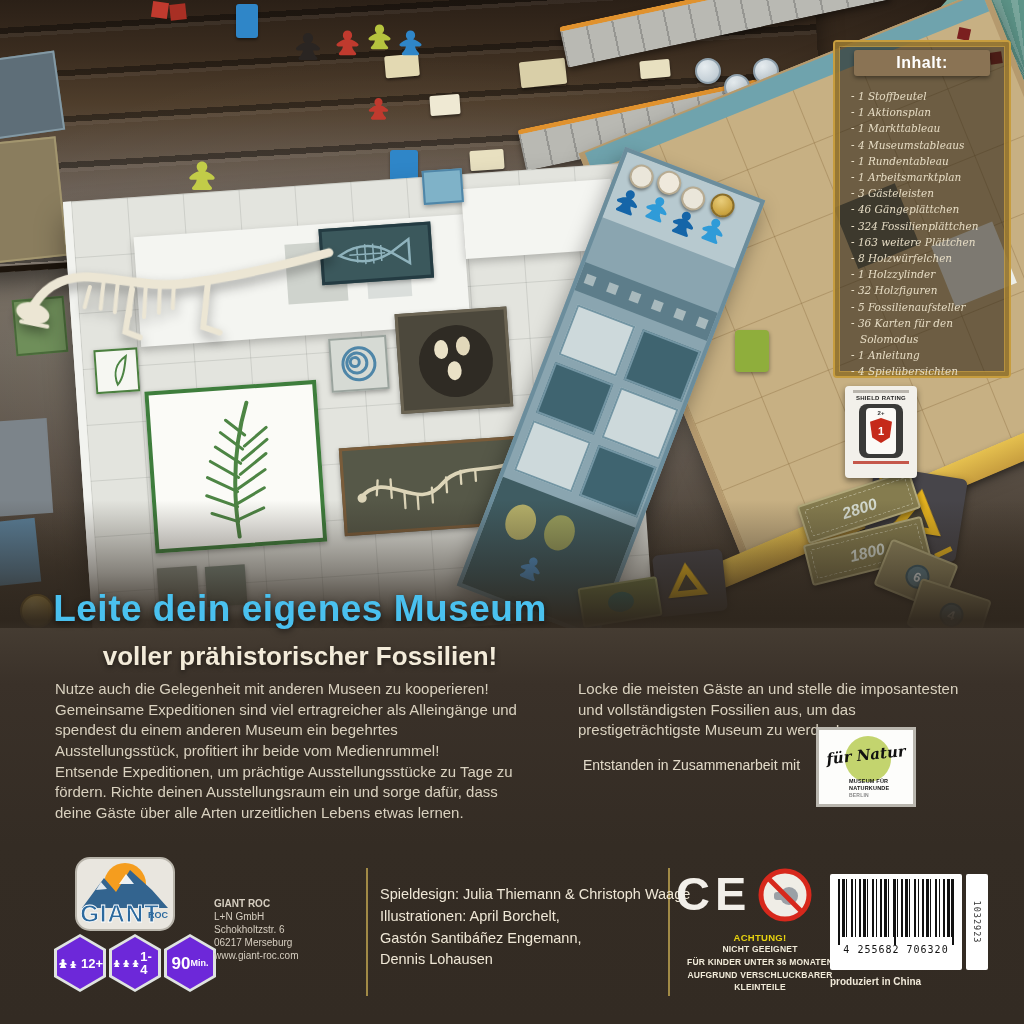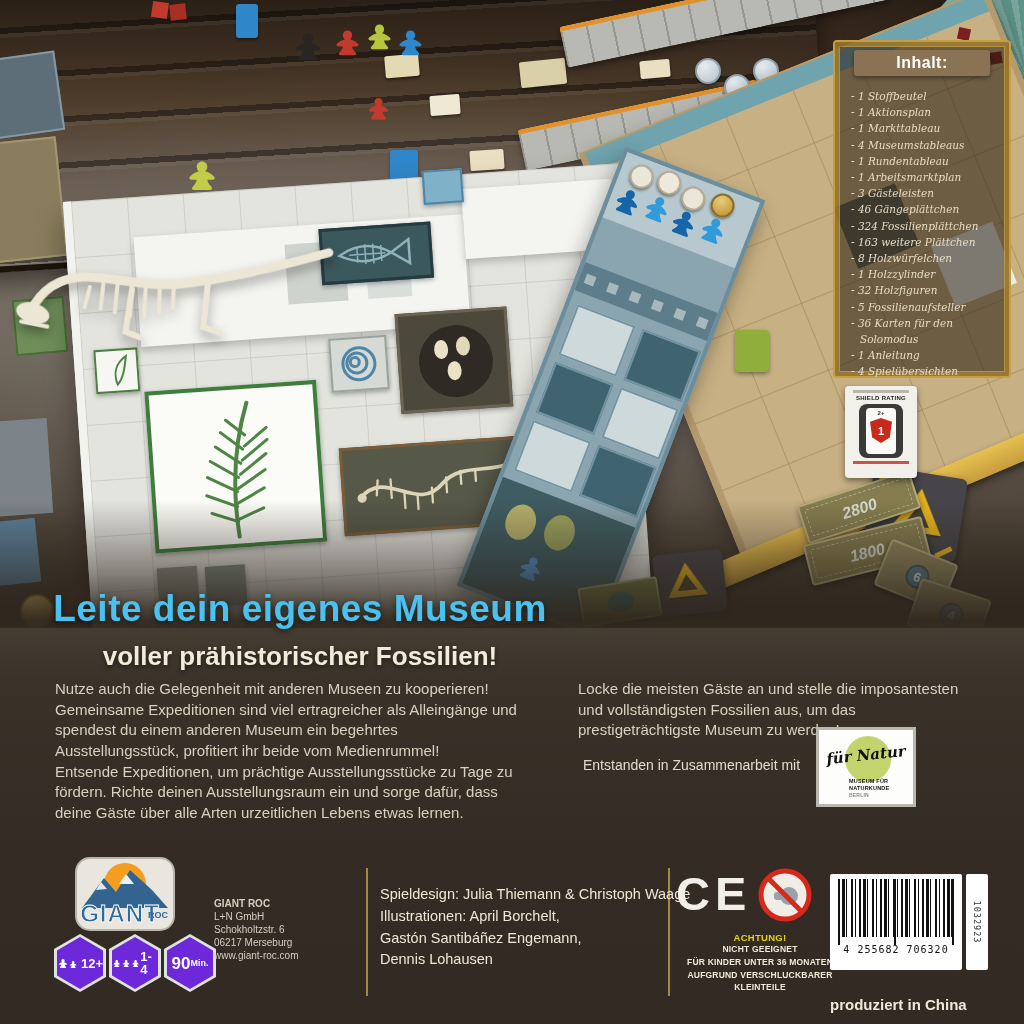--- a/index.html
+++ b/index.html
@@ -134,21 +134,21 @@
     padding:5px 8px 0;}
   .bars{position:relative;width:116px;height:58px;background:
     repeating-linear-gradient(90deg,#111 0 2px,#fff 2px 4px,#111 4px 7px,#fff 7px 8px,#111 8px 9px,#fff 9px 13px,#111 13px 15px,#fff 15px 17px,#111 17px 18px,#fff 18px 21px);}
   .guard{position:absolute;top:0;width:2px;height:66px;background:#111;}
   .bc-num{font-family:"DejaVu Sans Mono",monospace;font-size:10px;color:#111;text-align:center;
     letter-spacing:1px;margin-top:7px;}
   .bc-side{left:966px;top:874px;width:22px;height:96px;background:#fff;border-radius:2px;z-index:51;
     display:flex;align-items:center;justify-content:center;}
   .bc-side span{transform:rotate(90deg);font-size:8.5px;letter-spacing:1px;color:#333;white-space:nowrap;
     font-family:"DejaVu Sans Mono",monospace;}
-  .made-in{left:830px;top:996px;z-index:51;color:#efe8d8;font-size:15px;font-weight:bold;}
+  .made-in{left:830px;top:976px;z-index:51;color:#efe8d8;font-size:10px;font-weight:bold;}
 
   .hexes{left:54px;top:934px;z-index:51;display:flex;gap:3px;}
   .hex{position:relative;width:52px;height:58px;
     clip-path:polygon(50% 0,100% 26%,100% 74%,50% 100%,0 74%,0 26%);background:#dfe3e0;}
   .hex .in{position:absolute;inset:3px;clip-path:polygon(50% 0,100% 26%,100% 74%,50% 100%,0 74%,0 26%);
     background:#6d28d9;display:flex;align-items:center;justify-content:center;}
   .hex .lbl{color:#fff;font-weight:bold;font-size:13px;line-height:1;}
   .hex .big{color:#fff;font-weight:bold;font-size:17px;line-height:1;}
   .hex .sub{color:#fff;font-weight:bold;font-size:9px;line-height:1.4;}
 </style>

